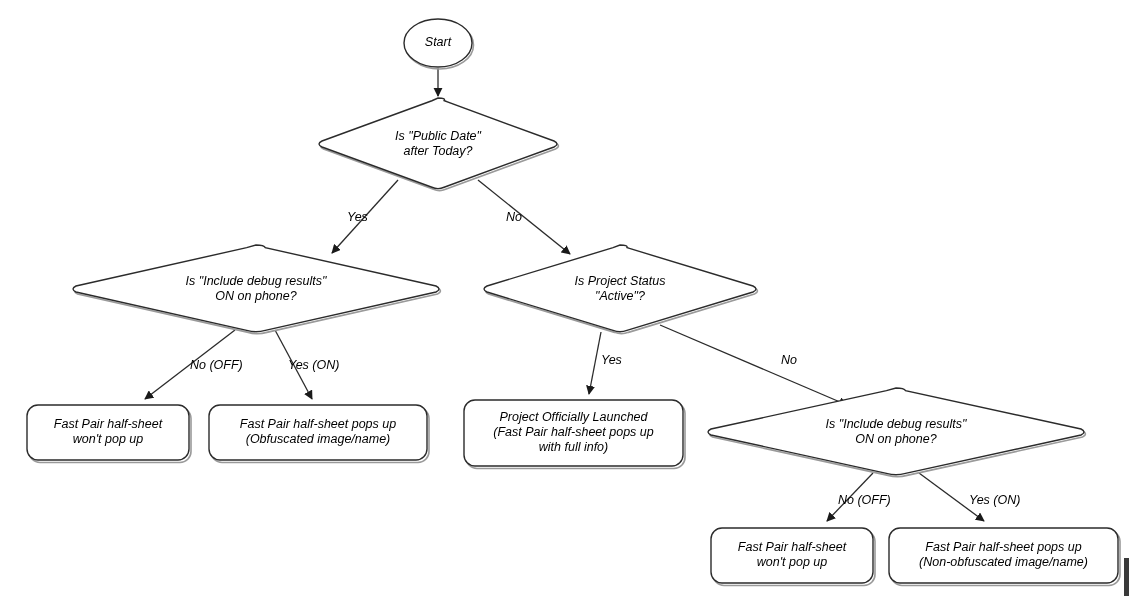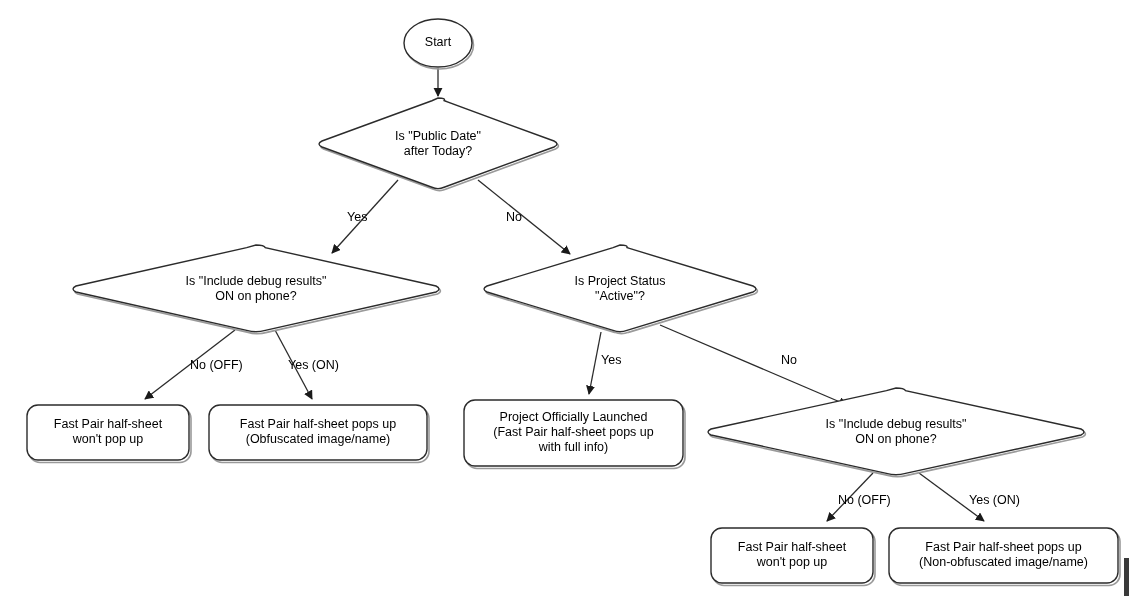--- a/index.html
+++ b/index.html
@@ -10,20 +10,21 @@
   body {
     font-family: "Liberation Sans", sans-serif;
     -webkit-font-smoothing: antialiased;
   }
   #canvas {
     position: relative;
     width: 1133px;
     height: 598px;
     background: #ffffff;
     overflow: hidden;
+    font-style: italic;
   }
   svg.flow {
     position: absolute;
     left: 0;
     top: 0;
     width: 1133px;
     height: 598px;
   }
   .node-shape {
     fill: #ffffff;

